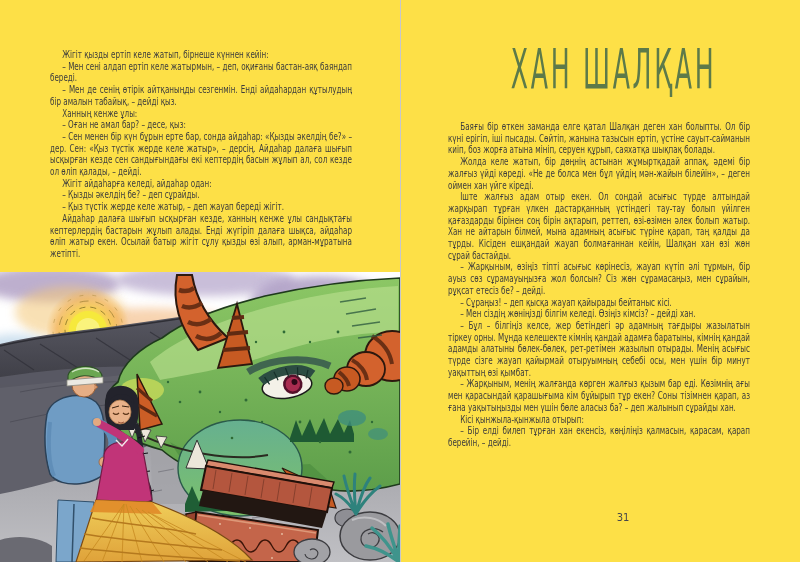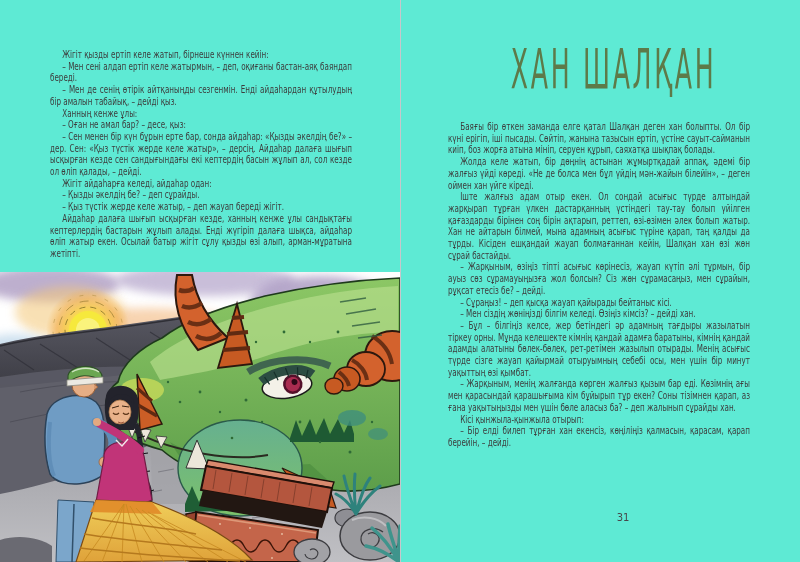--- a/index.html
+++ b/index.html
@@ -1,16 +1,16 @@
 <!DOCTYPE html>
 <html><head>
 <meta charset="utf-8">
 <style>
   html,body{margin:0;padding:0;background:#ffffff;}
-  .spread{position:relative;width:800px;height:562px;background:#5eead4;overflow:hidden;
+  .spread{position:relative;width:800px;height:562px;background:#fde047;overflow:hidden;
           font-family:"DejaVu Sans",sans-serif;}
   .fold{position:absolute;left:400px;top:0;width:1px;height:562px;background:#c7c7cb;}
   
   .textcol{position:absolute;width:420px;transform:scaleX(0.719);transform-origin:left top;
            color:#3d3d3d;font-size:10px;line-height:11.7px;text-align:justify;}
   .textcol p{margin:0;text-indent:17px;}
   .left-text{left:50px;top:49px;}
   .right-text{left:448px;top:121px;}
   .story-title{position:absolute;left:401px;top:36px;width:399px;margin:0;text-align:center;
                font-size:56px;font-weight:400;color:#5d7a49;letter-spacing:6px;

